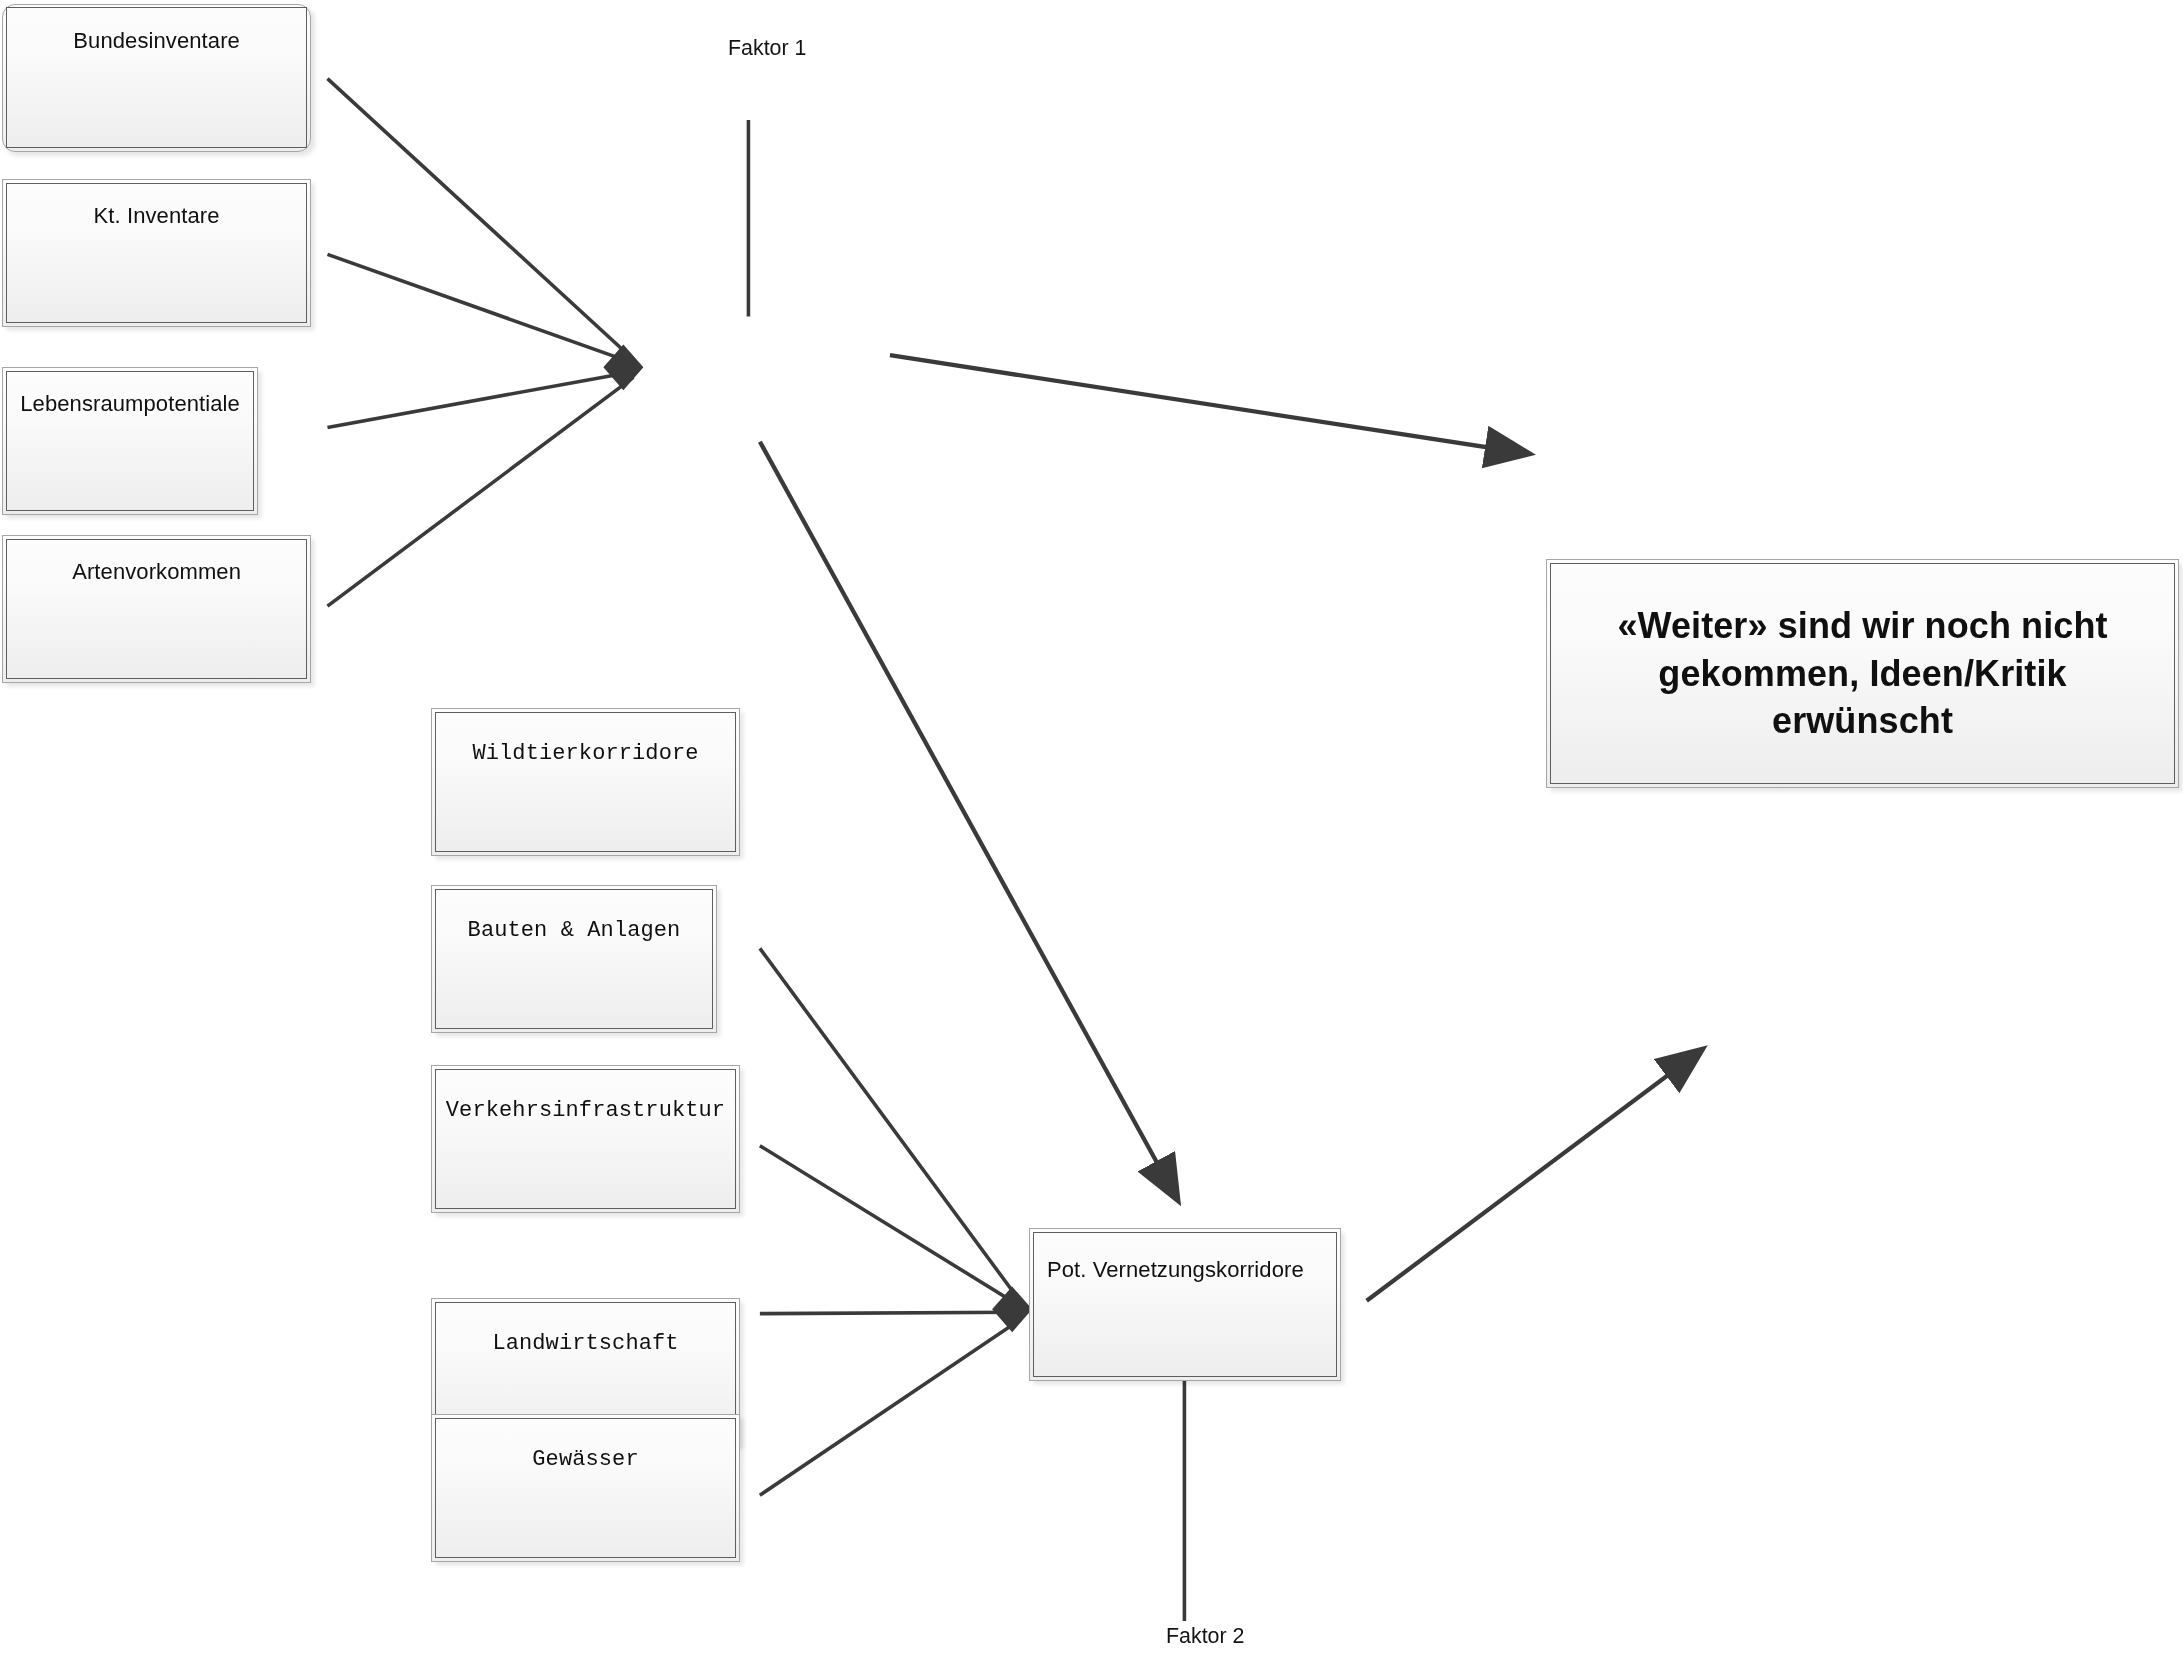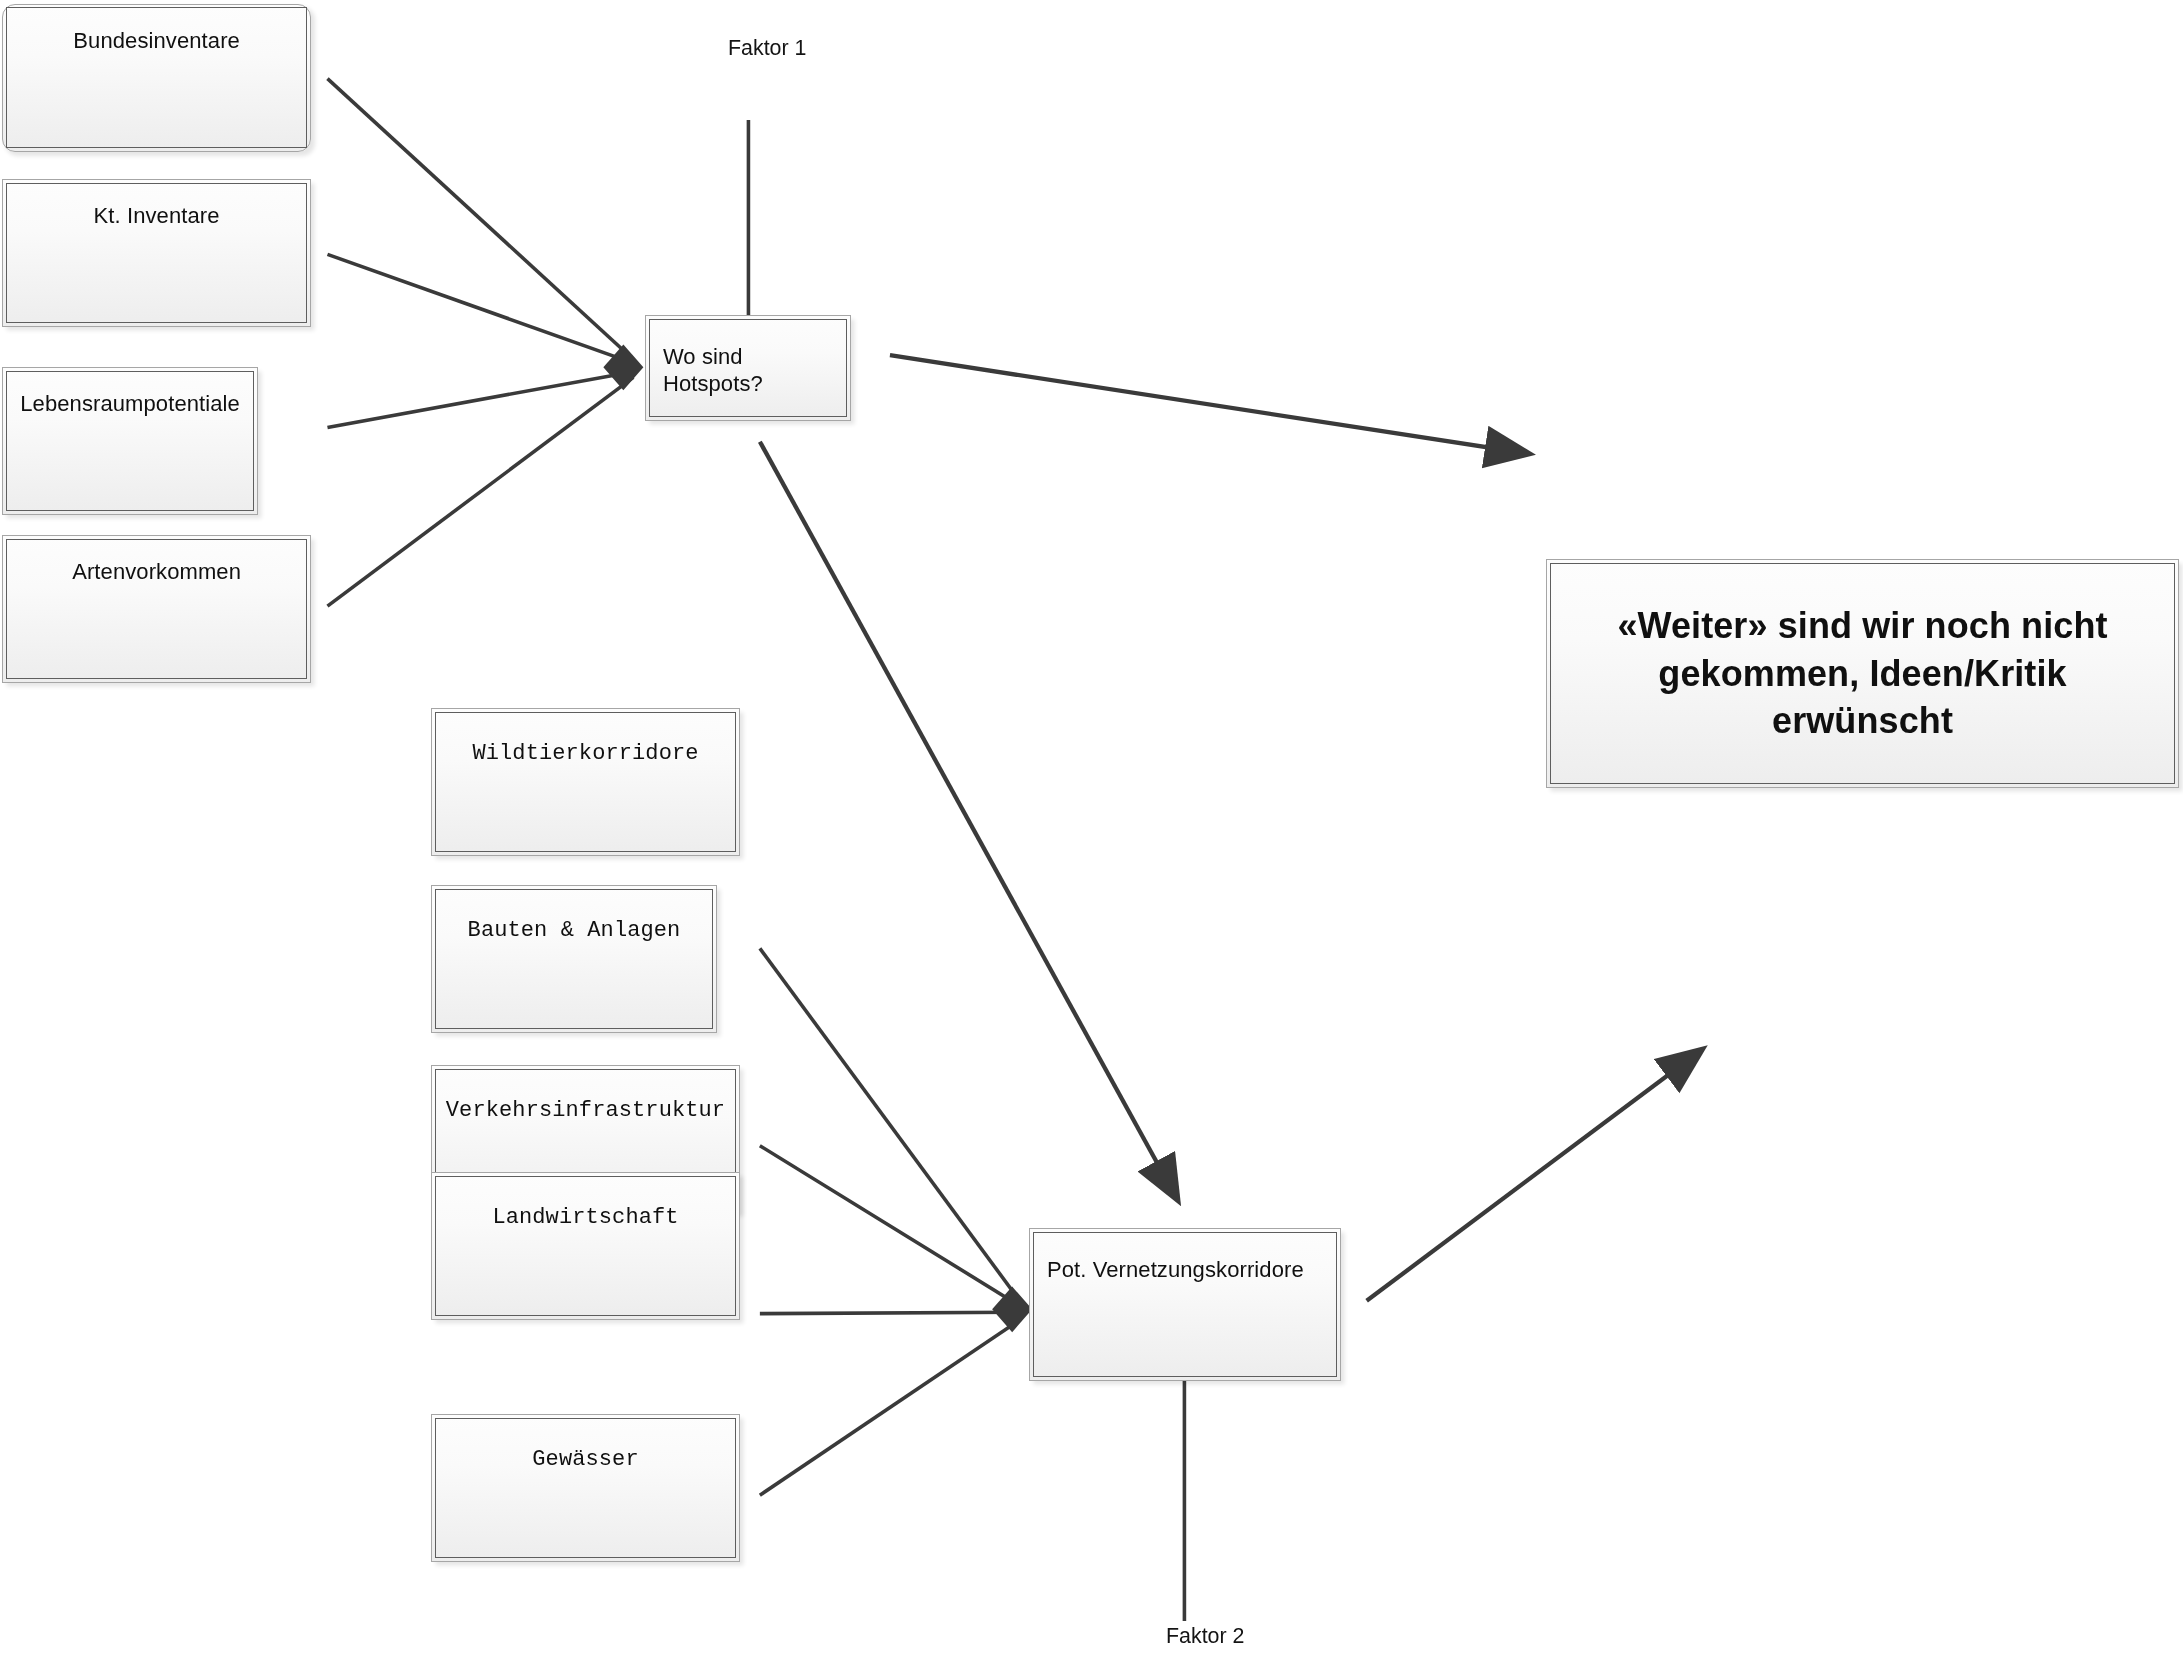--- a/index.html
+++ b/index.html
@@ -164,37 +164,32 @@
       <span class="label">Bauten &amp; Anlagen</span>
     </div>
   </div>
 
   <div class="node col-mid" style="left:431px; top:1065px; width:309px; height:148px;">
     <div class="inner">
       <span class="label">Verkehrsinfrastruktur</span>
     </div>
   </div>
 
-  <div class="node col-mid" style="left:431px; top:1172px; width:309px; height:148px;">
+  <div class="node col-mid" style="left:431px; top:1298px; width:309px; height:148px;">
     <div class="inner">
       <span class="label">Landwirtschaft</span>
     </div>
   </div>
 
   <div class="node col-mid" style="left:431px; top:1414px; width:309px; height:148px;">
     <div class="inner">
       <span class="label">Gewässer</span>
     </div>
   </div>
 
-  <div class="node hub" style="left:645px; top:315px; width:206px; height:106px;">
-    <div class="inner">
-      <span class="label">Wo sind Hotspots?</span>
-    </div>
-  </div>
 
   <div class="node hub" style="left:1029px; top:1228px; width:312px; height:153px;">
     <div class="inner">
       <span class="label">Pot. Vernetzungskorridore</span>
     </div>
   </div>
 
   <div class="node emph" style="left:1546px; top:559px; width:633px; height:229px;">
     <div class="inner">
       <span class="label">«Weiter» sind wir noch nicht gekommen, Ideen/Kritik erwünscht</span>

